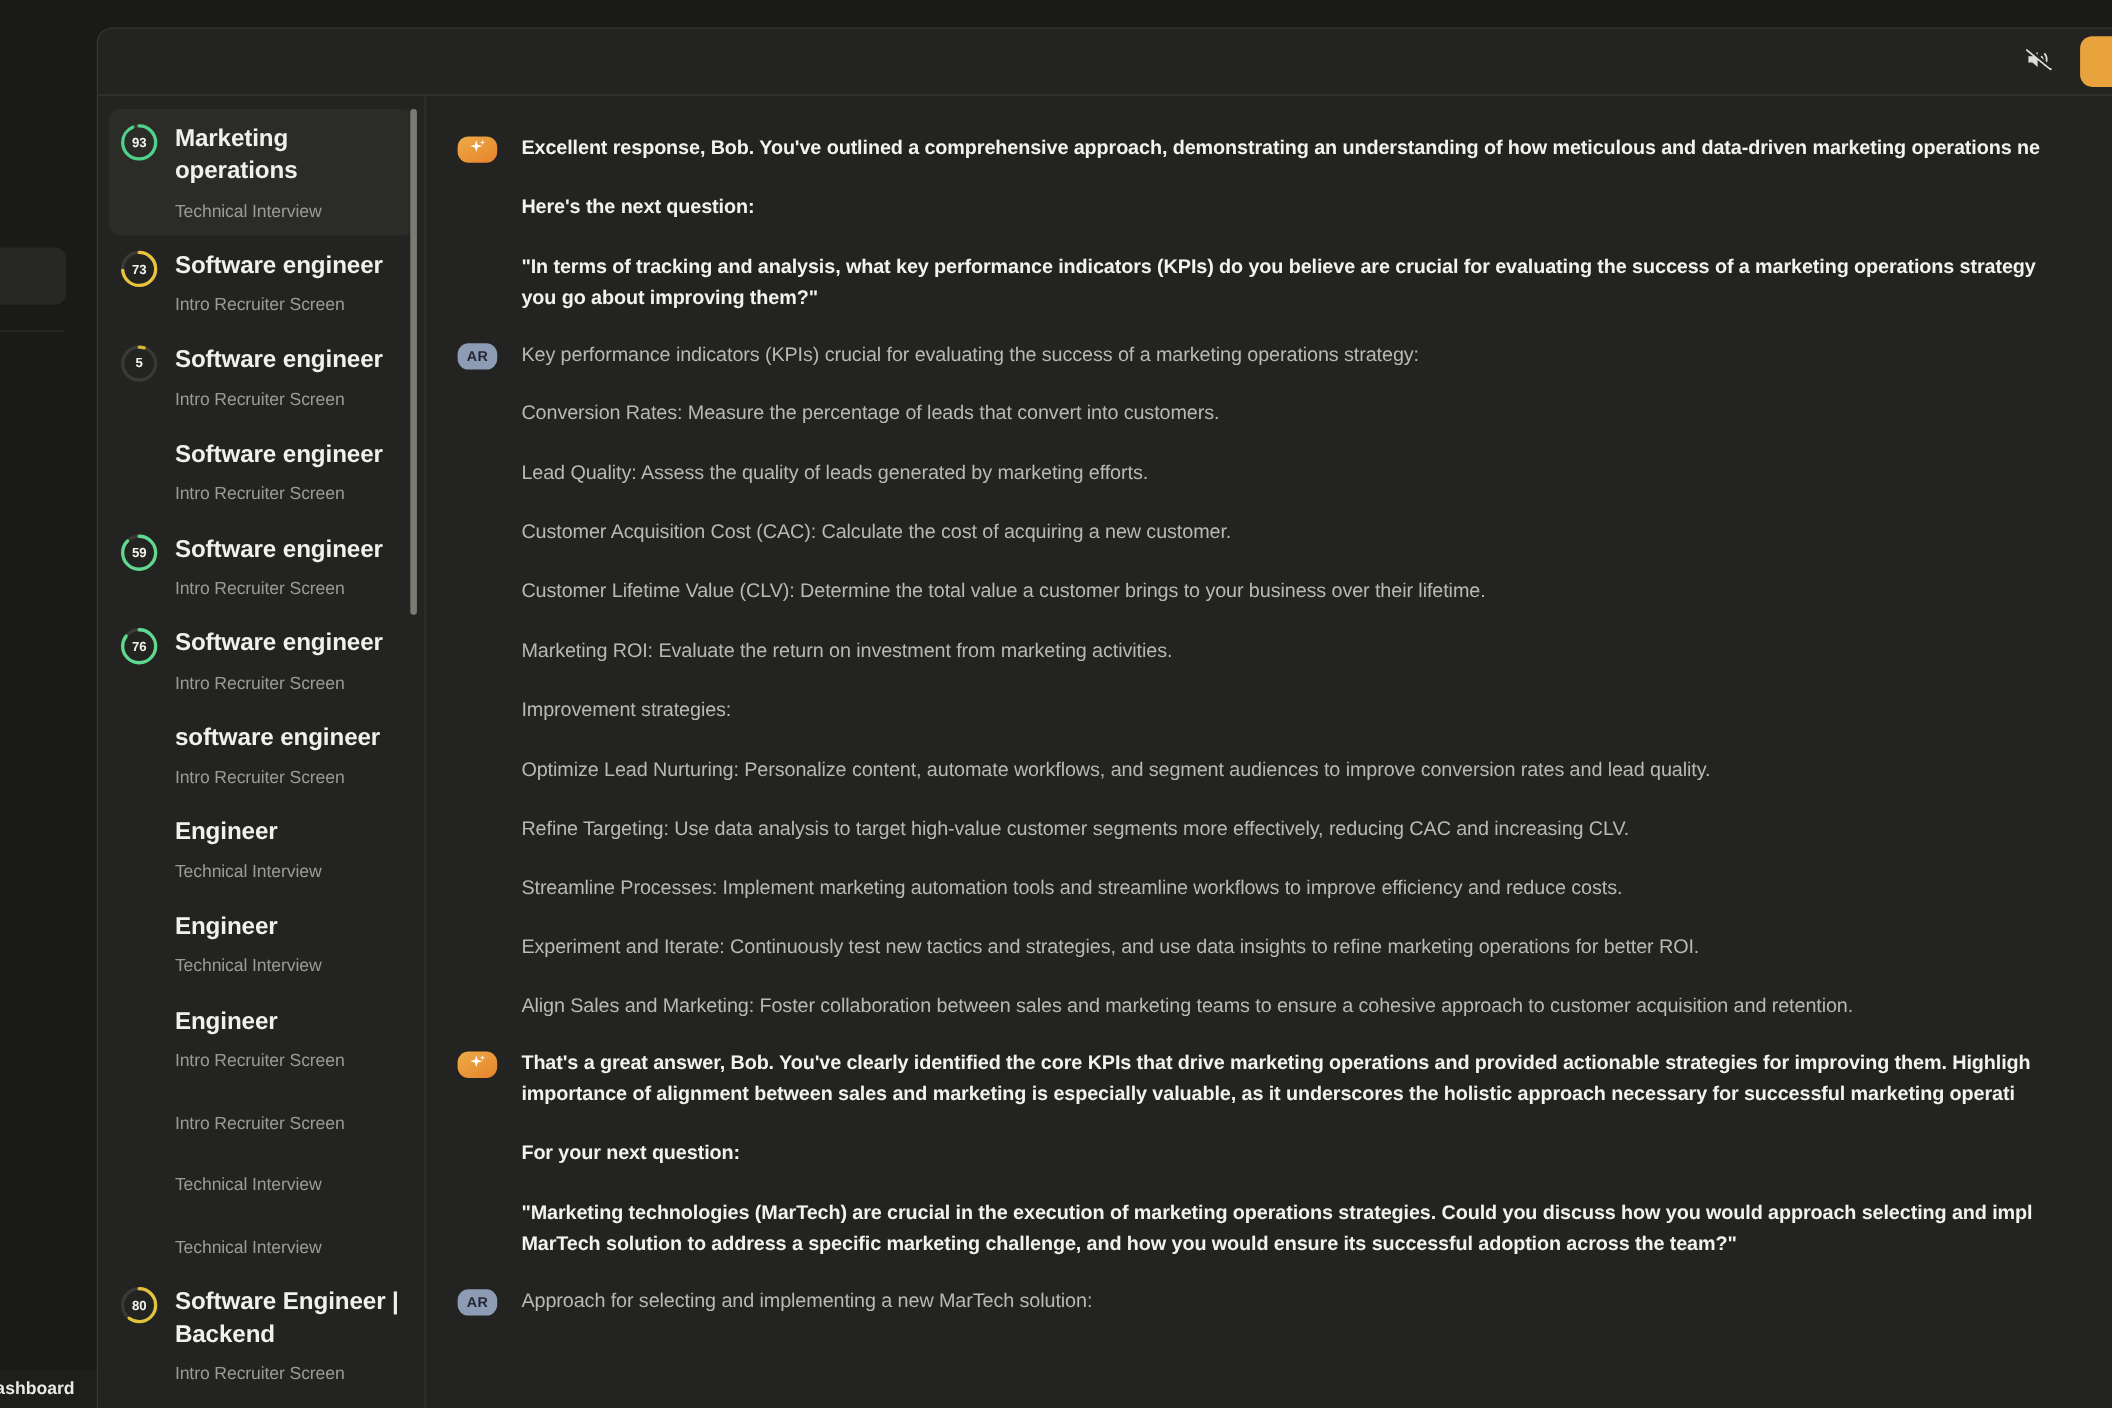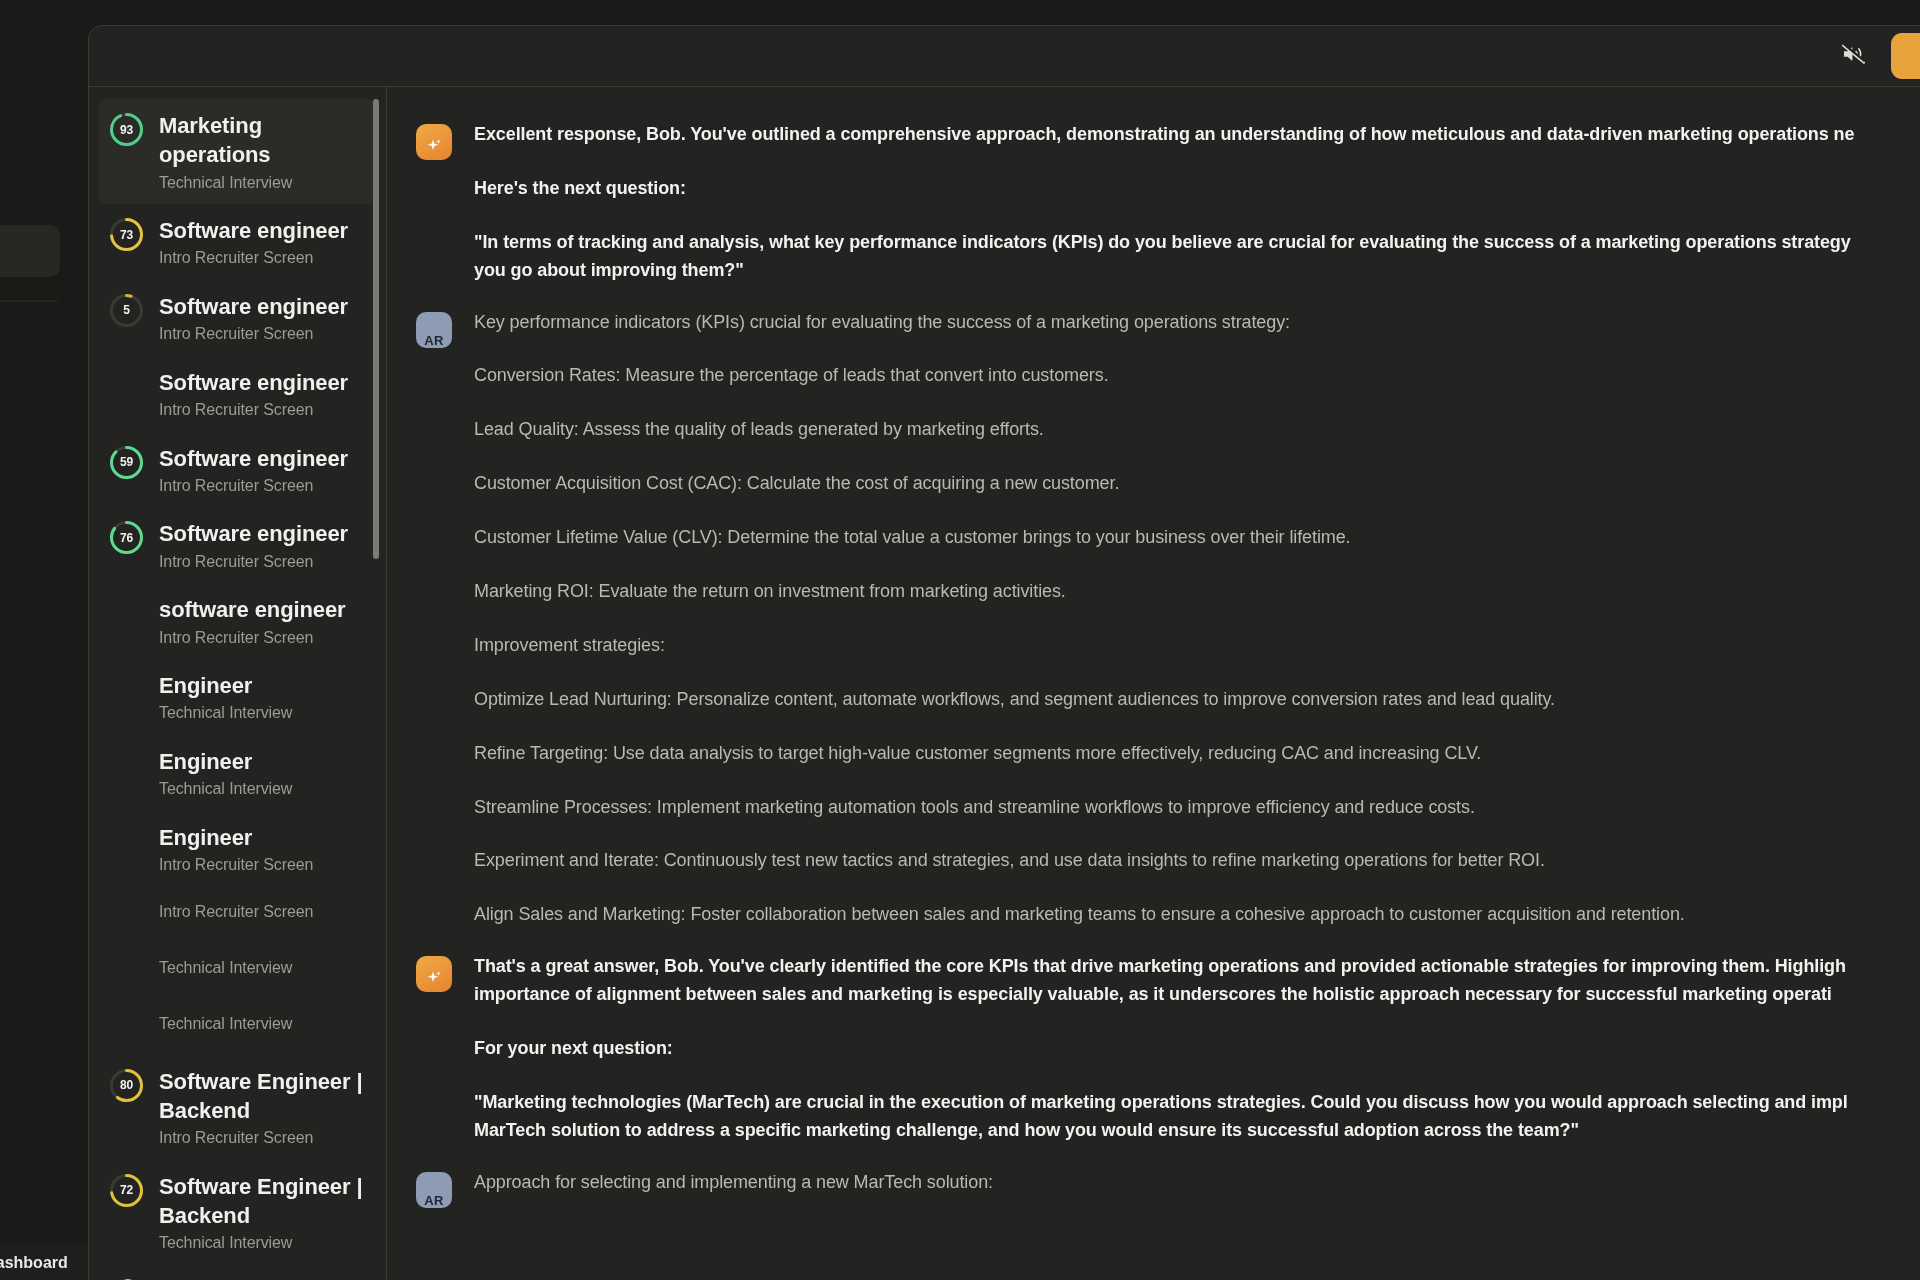--- a/index.html
+++ b/index.html
@@ -86,21 +86,21 @@
     display: flex; align-items: center; justify-content: center;
     font-size: 12px; font-weight: 700; color: #f2f2f0;
     letter-spacing: -0.2px;
   }
   .sess-txt { min-width: 0; padding-top: 1px; }
   .sess-title {
     font-size: 22px; font-weight: 700; color: #f0f0ee;
     line-height: 1.33; letter-spacing: -0.1px;
   }
   .sess-sub {
-    font-size: 16px; color: #9b9b96; line-height: 1.35; margin-top: 2px;
+    font-size: 16px; color: #9b9b96; line-height: 1.35; margin-top: 12px;
     letter-spacing: -0.1px;
   }
   .sess.noring { padding-left: 60px; }
   .sess.noring .sess-txt { padding-left: 0; }
 
   
   #sb-track {
     position: absolute; right: 7px; top: 12px; width: 6px; bottom: 0;
   }
   #sb-thumb {
@@ -113,22 +113,22 @@
 
   
   #chat {
     position: relative; flex: 1 1 auto;
     padding: 34px 0 0 0;
     overflow: hidden;
   }
   .msg { display: flex; align-items: flex-start; gap: 22px; padding: 0 0 0 29px; }
   .msg + .msg { margin-top: 24px; }
   .avatar {
-    flex: 0 0 36px; width: 36px; height: 36px; border-radius: 10px;
-    display: flex; align-items: flex-end; justify-content: center;
+    flex: 0 0 36px; width: 36px; height: 24px; border-radius: 10px;
+    display: flex; align-items: center; justify-content: center;
     margin-top: 3px;
   }
   .avatar.ai { background: linear-gradient(150deg, #edab46 0%, #e6832c 100%); }
   .avatar.user { background: #8d9bb5; }
   .avatar.user span { font-size: 13px; font-weight: 700; color: #242733; letter-spacing: 0.3px; }
   .msg-body { min-width: 0; width: 1640px; }
   .msg-body p {
     font-size: 18px; line-height: 1.55; letter-spacing: -0.1px;
     white-space: nowrap; overflow: visible;
   }

